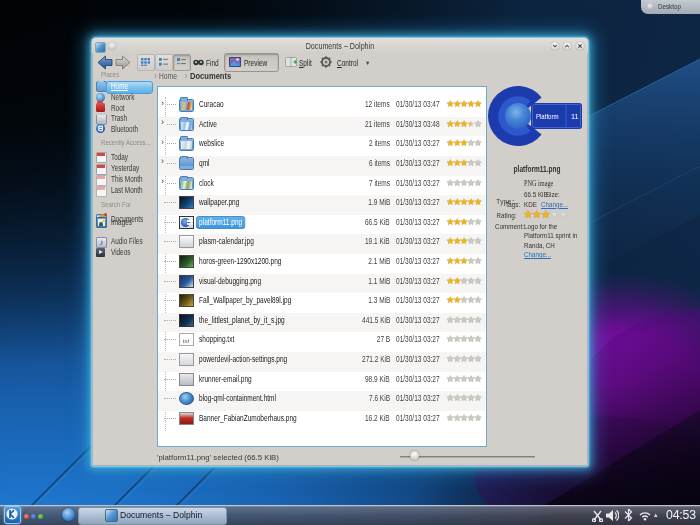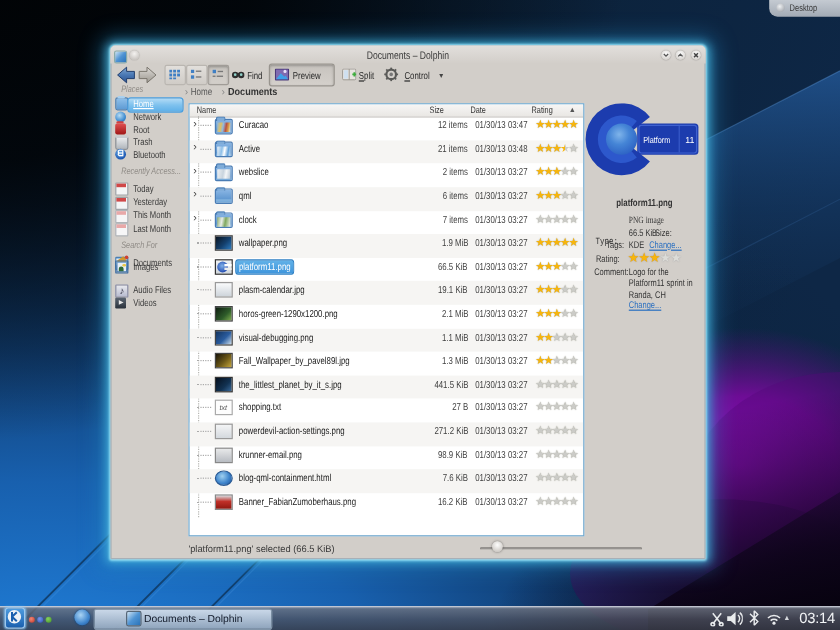--- a/index.html
+++ b/index.html
@@ -11,21 +11,21 @@
 #win{position:absolute;left:92px;top:38px;width:496px;height:428px;background:#d2cec9;border-radius:4px 4px 1px 1px;outline:1px solid rgba(125,145,165,.5);outline-offset:-1px;
  box-shadow:0 0 2px 1px rgba(150,225,245,.95), 0 0 8px 3px rgba(70,180,220,.8), 0 0 18px 8px rgba(40,140,200,.45);}
 #titlebar{position:absolute;left:0;top:0;width:100%;height:15px;background:linear-gradient(180deg,#e2dfdc,#d2cec9);border-radius:4px 4px 0 0;}
 #title{position:absolute;left:0;top:2.5px;width:100%;text-align:center;font-size:9.2px;color:#3a3a3a;}
 .winbtn{position:absolute;top:3.5px;width:8px;height:8px;border-radius:50%;background:radial-gradient(circle at 50% 35%,#fdfdfd,#d8d5d1 70%,#b0ada9);box-shadow:0 0 1px rgba(0,0,0,.55);}
 .winbtn svg{position:absolute;left:0;top:0;}
 #toolbar{position:absolute;left:0;top:15px;width:100%;height:19px;font-size:8.4px;color:#2a2a2a;}
 #crumb{position:absolute;left:62px;top:33px;font-size:8.6px;color:#555;}
 
 #sidebar{position:absolute;left:1px;top:32px;width:64px;height:377px;font-size:8.2px;color:#3a3a3a;}
-.shdr{position:absolute;left:8px;color:#8f8b86;font-size:7.8px;white-space:nowrap;font-style:italic;}
+.shdr{position:absolute;left:8px;color:#8f8b86;font-size:7.8px;white-space:nowrap;}
 .sitem{position:absolute;left:2px;height:11px;width:61px;}
 .sitem .si{position:absolute;left:1px;top:0;width:9px;height:9px;display:inline-block;}
 .spill{position:absolute;left:11px;top:-0.5px;width:45px;height:11px;background:linear-gradient(180deg,#b4dcf6,#7fc2ee 50%,#5fb0e8);border:1px solid #4a9fe0;border-radius:3px;}
 .slbl{position:absolute;left:15.5px;top:0.5px;white-space:nowrap;transform:scaleX(.78);transform-origin:0 50%;}
 
 #view{position:absolute;left:65px;top:48px;width:330px;height:361px;background:#fff;border:1px solid #6fa8cf;box-sizing:border-box;overflow:hidden;}
 #vhead{position:absolute;left:0;top:0;width:328px;height:10px;background:linear-gradient(180deg,#f7f6f5,#e9e7e4);border-bottom:1px solid #c9c6c2;font-size:7.8px;color:#333;}
 #vhead span{position:absolute;top:0px;}
 .row{position:absolute;left:0;width:328px;font-size:8.4px;color:#1a1a1a;}
 .rowalt{background:#f6f5f3;}
@@ -322,35 +322,20 @@
         <span class="slbl">Audio Files</span>
       </div>
 <div class="sitem" style="top:177.5px">
         <span class="si" style="background:linear-gradient(180deg,#5a6470,#2a323c);border-radius:1px;">
           <span style="position:absolute;left:3px;top:2.5px;width:0;height:0;border-left:4px solid #e8e8e8;border-top:2.5px solid transparent;border-bottom:2.5px solid transparent;"></span>
         </span>
         <span class="slbl">Videos</span>
       </div>
  </div>
  <div id="view">
-  <div id="vhead">
-   <span style="left:6px">
-          <span class="cx">Name</span>
-        </span>
-   <span style="left:196px;border-left:1px solid #ccc;padding-left:3px;">
-          <span class="cx">Size</span>
-        </span>
-   <span style="left:230px;border-left:1px solid #ccc;padding-left:3px;">
-          <span class="cx">Date</span>
-        </span>
-   <span style="left:281px;border-left:1px solid #ccc;padding-left:3px;">
-          <span class="cx">Rating</span>
-        </span>
-   <span style="left:316px;top:1.5px;font-size:6px;color:#555;">▲</span>
-  </div>
   <div style="position:absolute;left:6.5px;top:10px;width:1px;height:334px;border-left:1px dotted #b8b8b4;"></div>
 <div class="row" style="top:10.0px;height:19.62px">
         <span class="expander">›</span>
         <span class="treedash" style="left:9px;width:9px;"></span>
         <span style="top:1.5px;position:absolute;left:21px;width:15px;height:13px;box-sizing:border-box;background:linear-gradient(180deg,#8ab6e4 0%,#5f97d0 75%,#7fb0dc 100%);border:1px solid #4a7cb4;border-radius:1.5px;">
           <span style="position:absolute;left:0px;top:-2.5px;width:6px;height:2.5px;background:#7facd8;border:1px solid #4a7cb4;border-bottom:none;border-radius:1.5px 1.5px 0 0;"></span>
           <span style="position:absolute;left:1px;top:2.5px;width:11px;height:8px;background:linear-gradient(100deg,#8fb8e0 0%,#e0c060 28%,#8fb8e0 45%,#b85040 65%,#d8a048 82%,#e8eef4 100%);border-radius:0.5px;"></span>
         </span>
         <span class="nm">Curacao</span>
         <span class="sz">12 items</span>
@@ -577,14 +562,14 @@
       </g>
     </svg>
  <svg class="abs" style="left:638px;top:5px" width="14" height="11">
       <g stroke="#e8eaec" fill="none">
         <path d="M 2 5 A 7 7 0 0 1 12 5" stroke-width="1.4"></path>
         <path d="M 4.2 7.2 A 4.2 4.2 0 0 1 9.8 7.2" stroke-width="1.4"></path>
       </g>
       <circle cx="7" cy="9.3" r="1.3" fill="#e8eaec"></circle>
     </svg>
  <span class="abs" style="left:654px;top:6px;color:#d4d7db;font-size:7px;">▴</span>
- <span class="abs" style="left:666px;top:3px;color:#f2f4f6;font-size:12.3px;letter-spacing:-0.2px;">03:14</span>
+ <span class="abs" style="left:666px;top:3px;color:#f2f4f6;font-size:12.3px;letter-spacing:-0.2px;">04:53</span>
 </div>
 
 </body></html>

